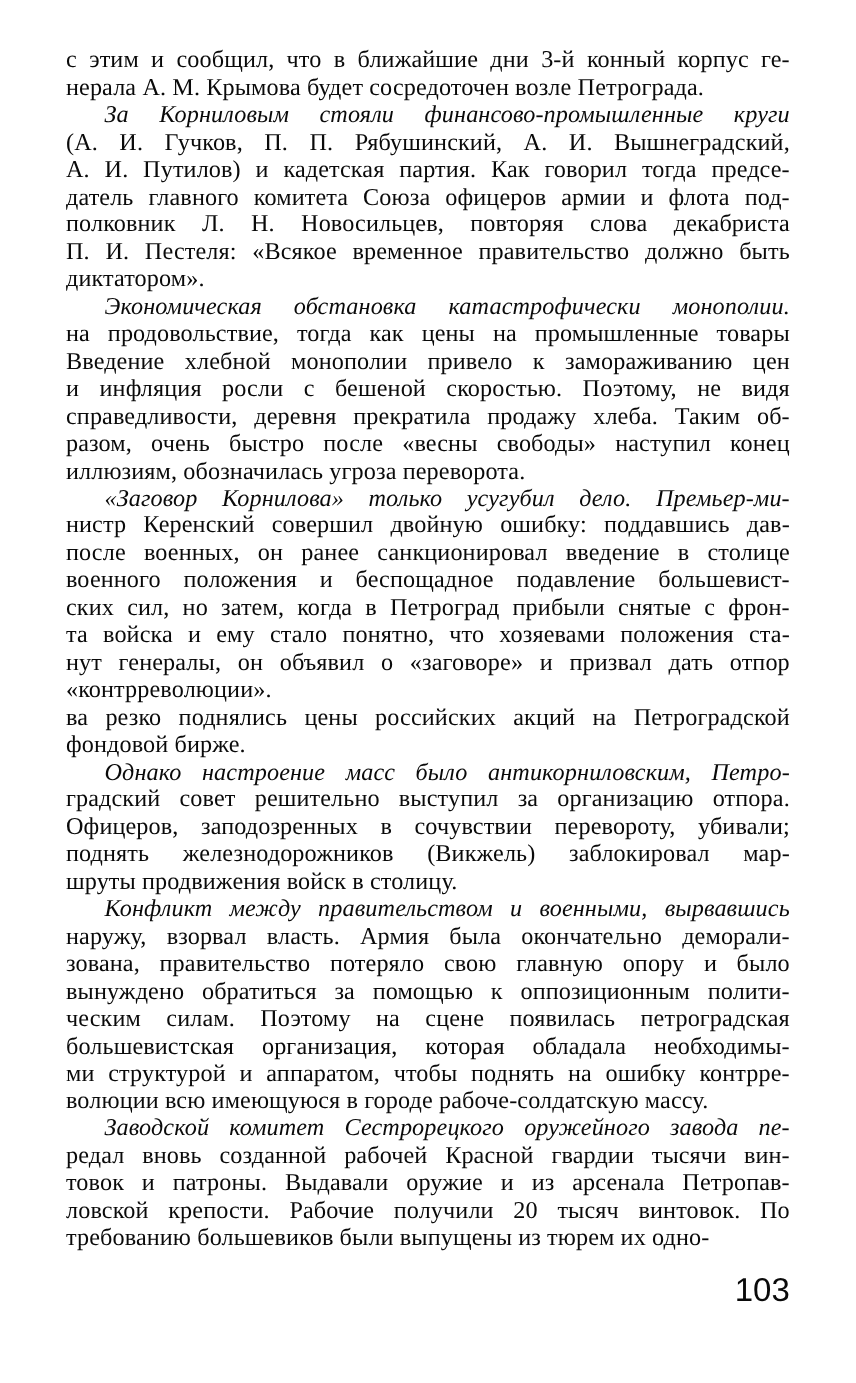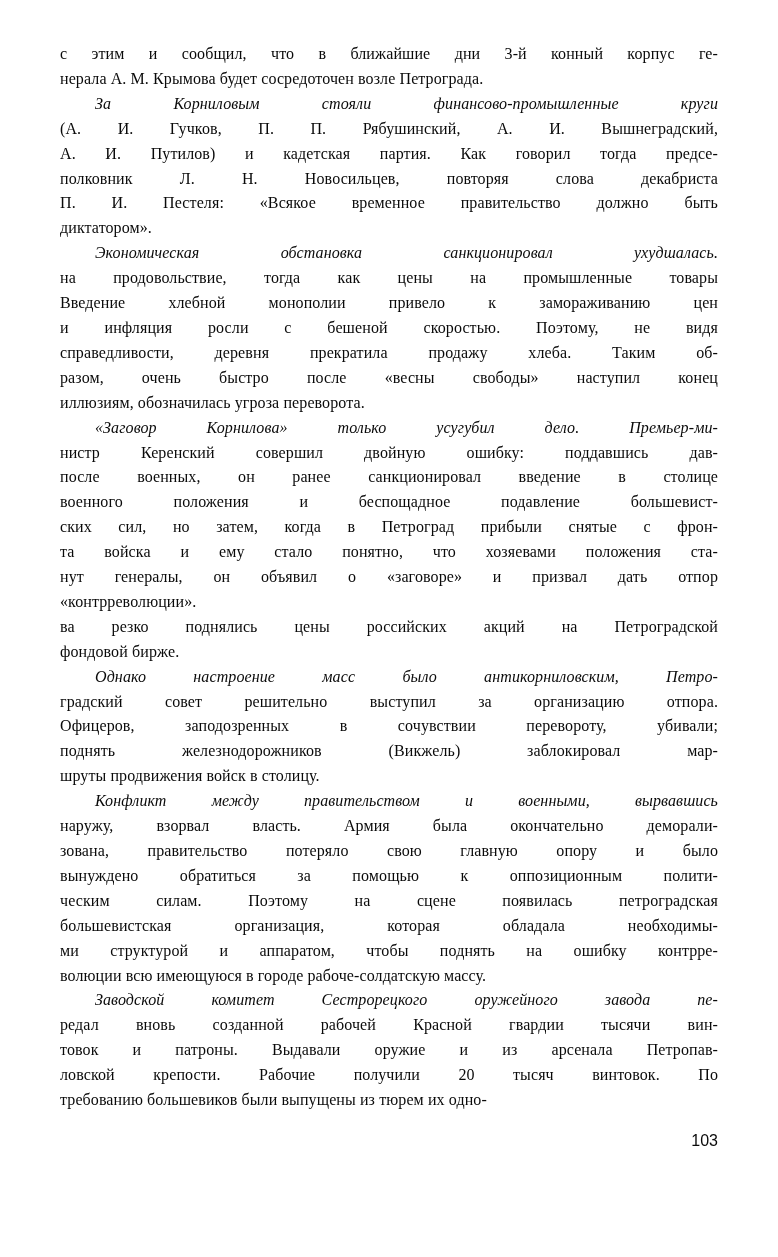--- a/index.html
+++ b/index.html
@@ -24,63 +24,64 @@
     padding: 42px 60px 0 60px;
   }
   .text-block {
     width: 658px;
   }
   .paragraph {
     margin: 0;
     padding: 0;
   }
   .line {
-    font-size: 16px;
+    font-size: 22px;
     line-height: 24.9px;
     white-space: normal;
     text-align: justify;
     text-align-last: justify;
     letter-spacing: 0.1px;
   }
   .line.last {
     text-align-last: auto;
   }
   .line.indent {
     padding-left: 35px;
     font-style: italic;
   }
   .page-number {
     margin-top: 19px;
     width: 658px;
     text-align: right;
     font-family: "Liberation Sans", "DejaVu Sans", sans-serif;
-    font-size: 16px;
+    font-size: 30px;
     font-weight: 400;
     color: #0a0a0a;
   }
 </style>
 </head>
 <body>
 
 <div class="page">
   <div class="text-block" id="text-block">
       <div class="paragraph">
         <div class="line">с этим и сообщил, что в ближайшие дни 3-й конный корпус ге-</div>
         <div class="line last">нерала А. М. Крымова будет сосредоточен возле Петрограда.</div>
       </div>
       <div class="paragraph">
         <div class="line indent">За Корниловым стояли финансово-промышленные круги</div>
         <div class="line">(А. И. Гучков, П. П. Рябушинский, А. И. Вышнеградский,</div>
         <div class="line">А. И. Путилов) и кадетская партия. Как говорил тогда предсе-</div>
+        <div class="line">датель главного комитета Союза офицеров армии и флота под-</div>
         <div class="line">полковник Л. Н. Новосильцев, повторяя слова декабриста</div>
         <div class="line">П. И. Пестеля: «Всякое временное правительство должно быть</div>
         <div class="line last">диктатором».</div>
       </div>
       <div class="paragraph">
-        <div class="line indent">Экономическая обстановка санкционировал ухудшалась.</div>
+        <div class="line indent">Экономическая обстановка катастрофически монополии.</div>
         <div class="line">на продовольствие, тогда как цены на промышленные товары</div>
         <div class="line">Введение хлебной монополии привело к замораживанию цен</div>
         <div class="line">и инфляция росли с бешеной скоростью. Поэтому, не видя</div>
         <div class="line">справедливости, деревня прекратила продажу хлеба. Таким об-</div>
         <div class="line">разом, очень быстро после «весны свободы» наступил конец</div>
         <div class="line last">иллюзиям, обозначилась угроза переворота.</div>
       </div>
       <div class="paragraph">
         <div class="line indent">«Заговор Корнилова» только усугубил дело. Премьер-ми-</div>
         <div class="line">нистр Керенский совершил двойную ошибку: поддавшись дав-</div>

